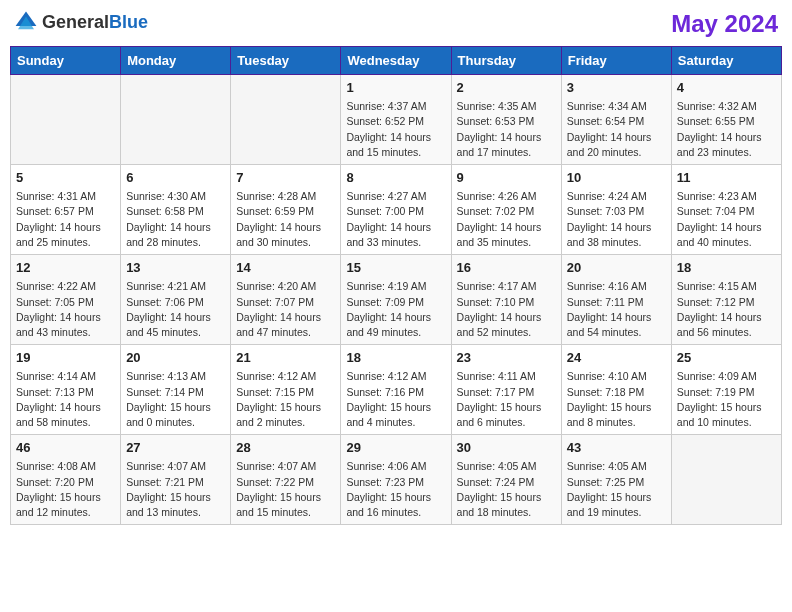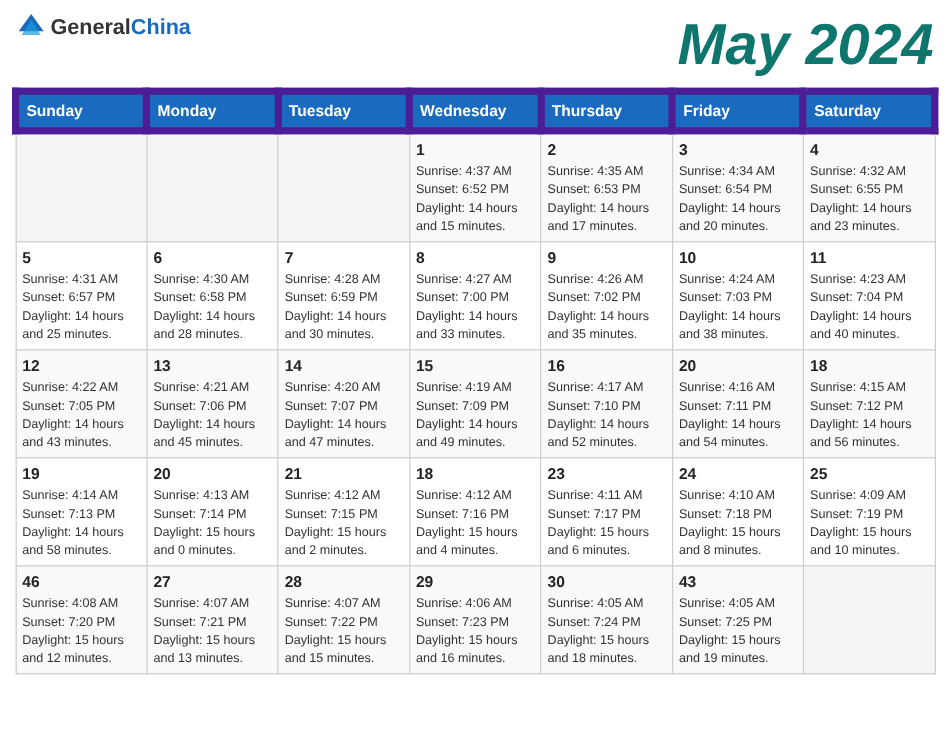--- a/index.html
+++ b/index.html
@@ -33,42 +33,41 @@
       color: #1a6bbf;
     }
     .logo-icon {
       width: 24px;
       height: 24px;
     }
     .title-area {
       text-align: right;
     }
     .month-title {
-      font-size: 48px;
-      font-weight: bold;
-      color: #0f766e;
-      font-style: italic;
+      font-size: 24px;
+      font-weight: bold;
+      color: #6d28d9;
     }
     .location {
       font-size: 16px;
       color: #555;
     }
     .calendar {
       width: 100%;
       border-collapse: collapse;
       border: 1px solid #ccc;
     }
     .calendar th {
       background: #1a6bbf;
       color: white;
       text-align: left;
       padding: 6px 6px;
       font-size: 13px;
       font-weight: bold;
-      border: 6px solid #4c1d95;
+      border: 1px solid #4c1d95;
     }
     .calendar td {
       width: 110px;
       vertical-align: top;
       padding: 4px 5px;
       border: 1px solid #ccc;
       font-size: 11px;
       line-height: 1.4;
       background: #fff;
       min-height: 80px;
@@ -98,21 +97,21 @@
 </head>
 <body>
 
 <div class="header">
   <div class="logo">
     <svg class="logo-icon" viewBox="0 0 30 30" xmlns="http://www.w3.org/2000/svg">
       <polygon points="15,2 28,20 2,20" fill="#1a6bbf"></polygon>
       <polygon points="15,8 25,24 5,24" fill="#1a9bdc" opacity="0.7"></polygon>
     </svg>
     <div>
-      <span class="logo-text-general">General</span><span class="logo-text-blue">China</span>
+      <span class="logo-text-general">General</span><span class="logo-text-blue">Blue</span>
     </div>
   </div>
   <div class="title-area">
     <div class="month-title">May 2024</div>
   </div>
 </div>
 
 <table class="calendar">
   <thead>
     <tr>

